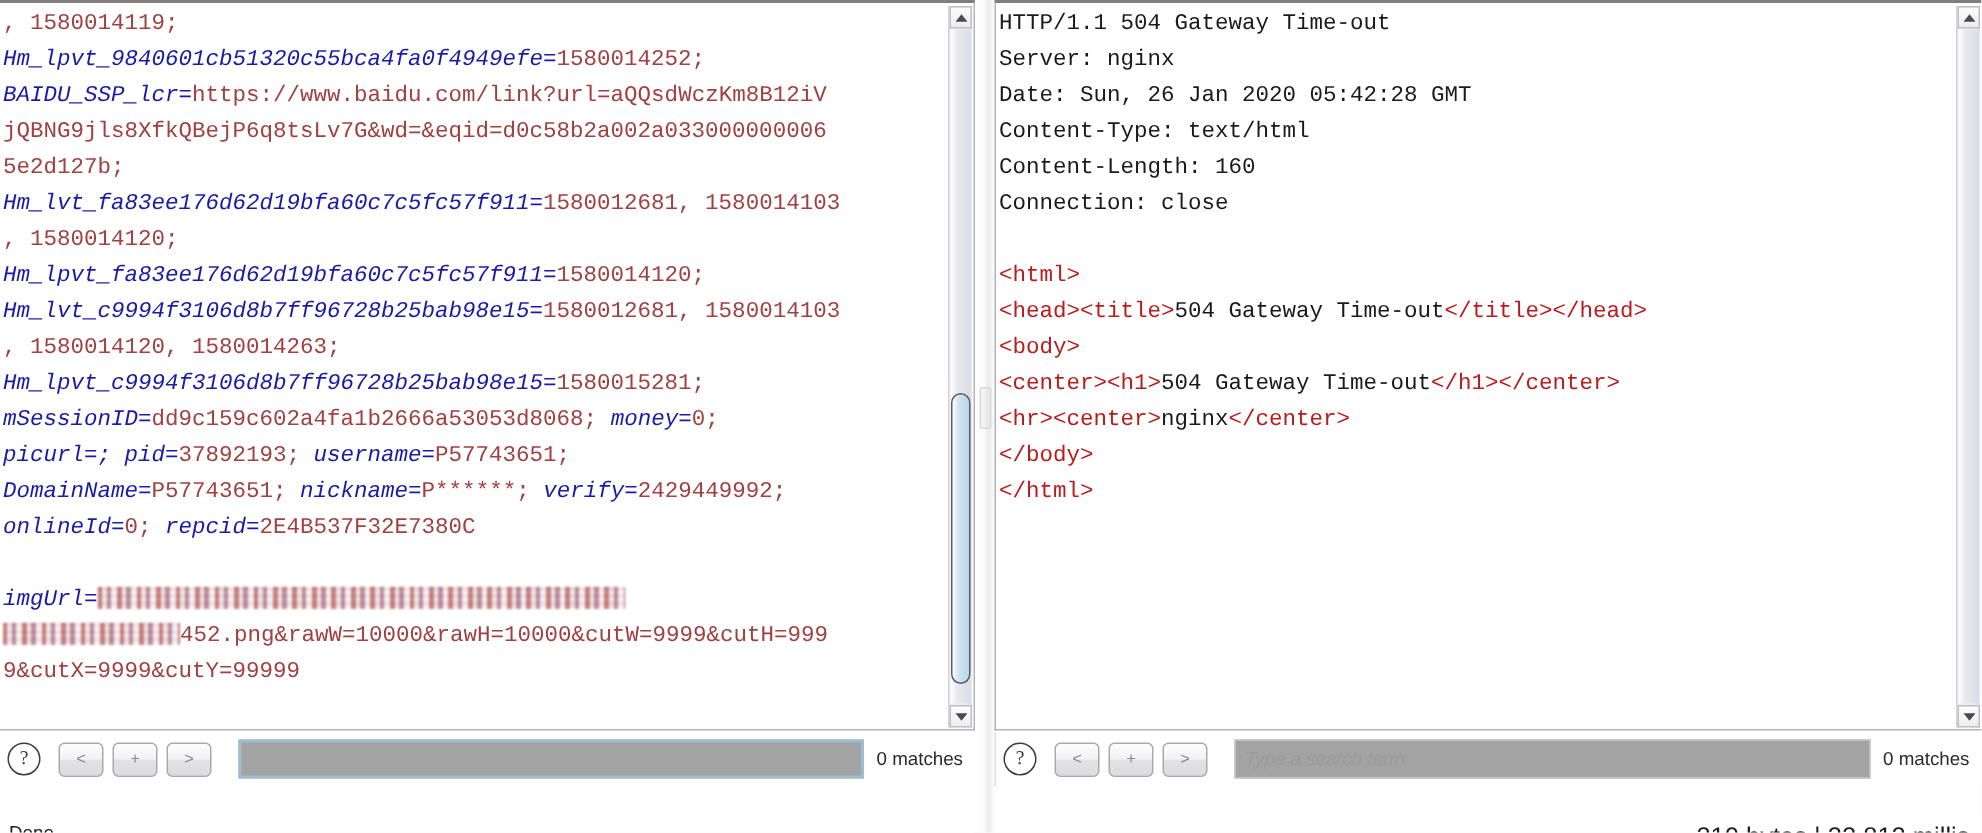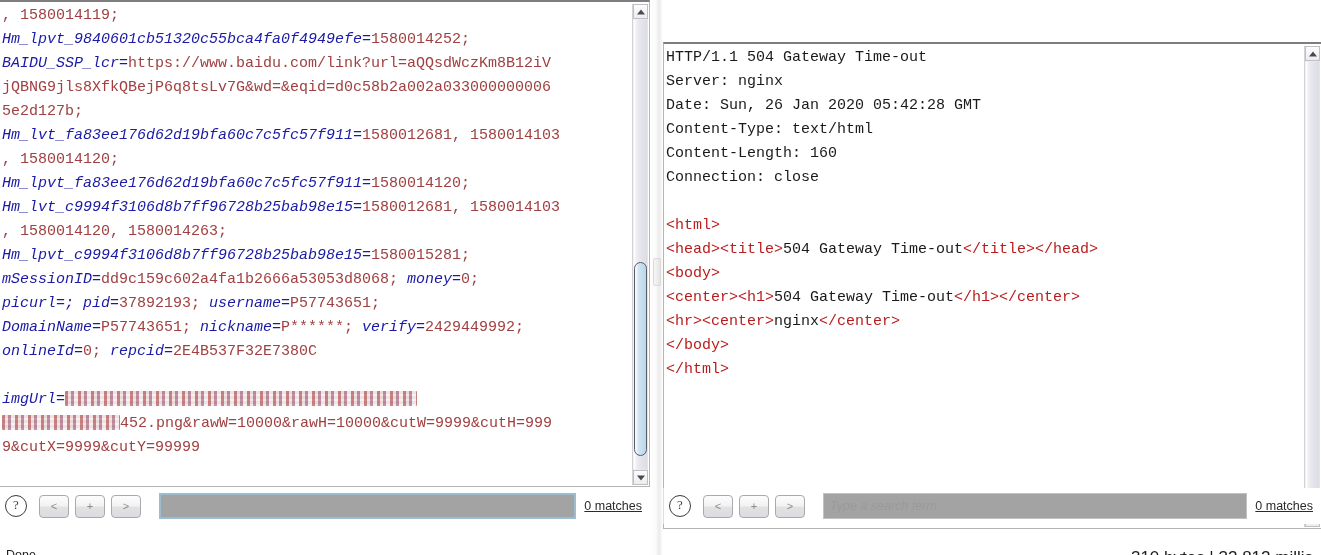--- a/index.html
+++ b/index.html
@@ -32,21 +32,21 @@
     left: 0; right: 0;
     top: 0;
     height: 487px;
     background: #ffffff;
     border: 1px solid #b4b4b4;
     border-top: 2px solid #7e7e7e;
     box-sizing: border-box;
     overflow: hidden;
   }
   .pane-left .text-area  { border-left: none; }
-  .pane-right .text-area { border-right: none; margin-top: 42px; }
+  .pane-right .text-area { border-right: none; }
 
   .code {
     position: absolute;
     left: 2px;
     top: 2px;
     right: 18px;
     font-family: "Liberation Mono", "DejaVu Sans Mono", monospace;
     font-size: 15px;
     line-height: 24px;
     white-space: pre-wrap;
@@ -202,21 +202,20 @@
   .search-input.plain::placeholder {
     color: #9a9a9a;
     font-style: italic;
   }
   .matches {
     flex: none;
     font-size: 12.5px;
     color: #2b2b2b;
     margin-right: 8px;
     white-space: nowrap;
-    text-decoration: underline;
   }
 
   
   .statusbar {
     position: absolute;
     left: 0; right: 0;
     top: 544px;
     height: 31px;
     background: #ffffff;
     border-top: 1px solid #ffffff;

